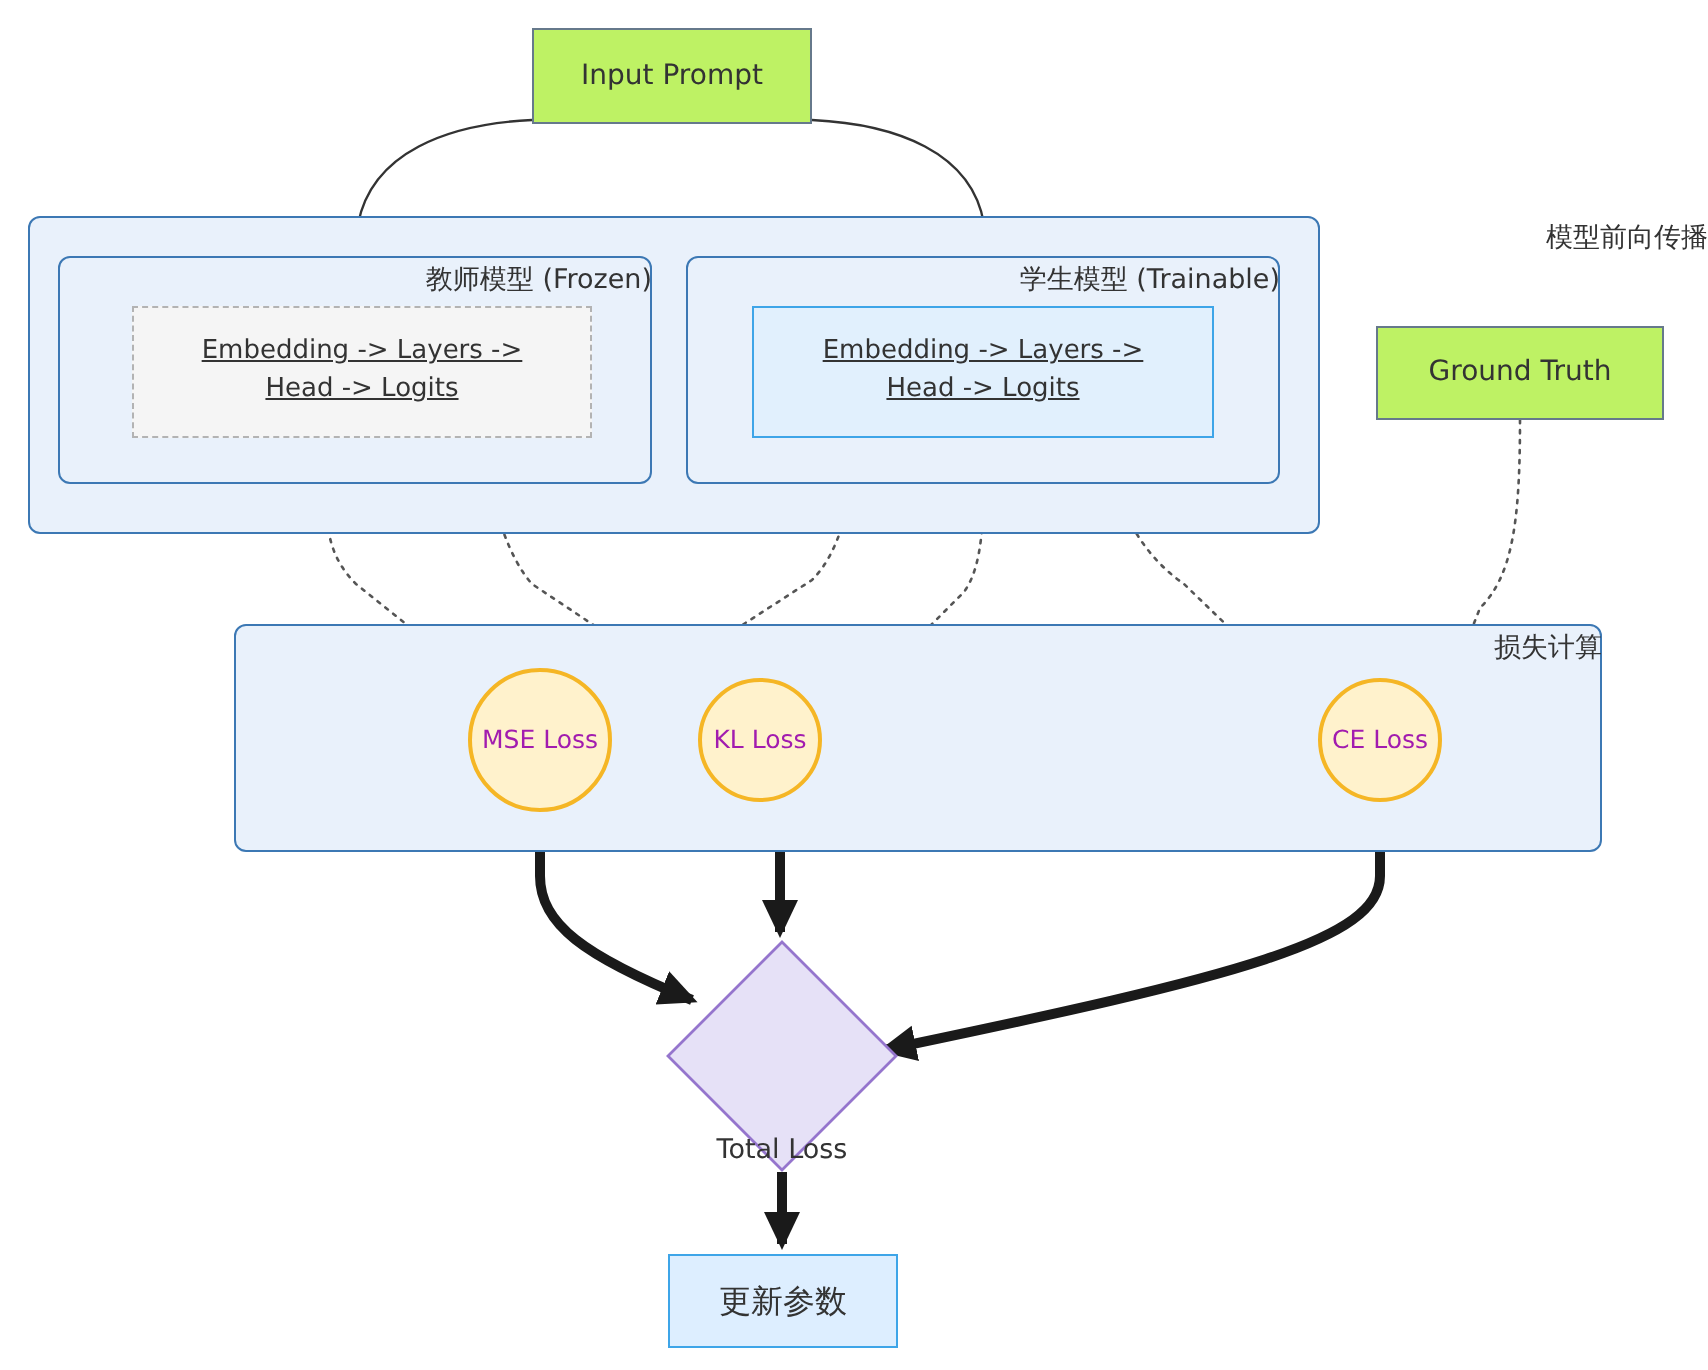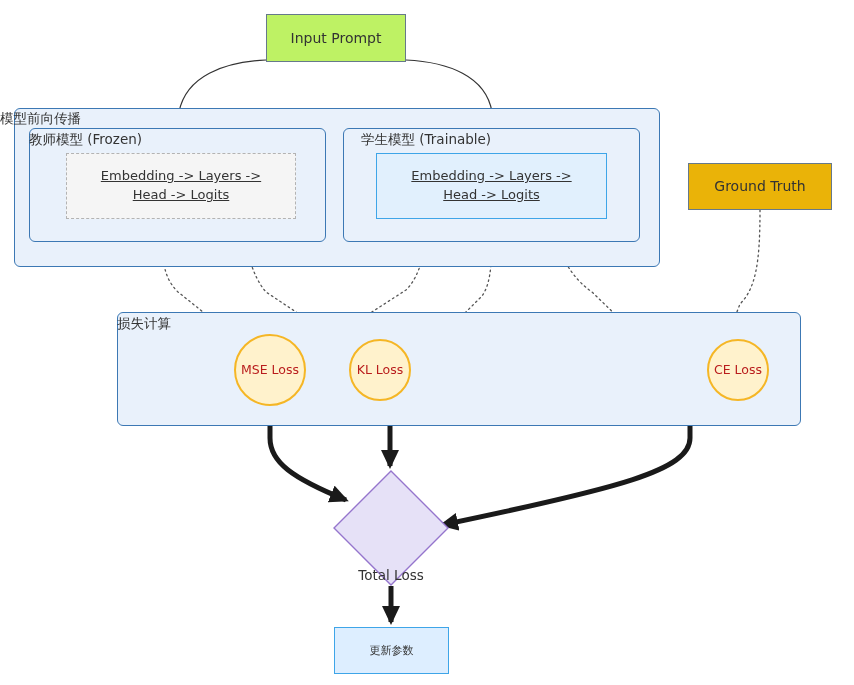--- a/index.html
+++ b/index.html
@@ -43,37 +43,37 @@
   #input-prompt {
     left: 266px; top: 14px; width: 140px; height: 48px;
     background: #bef264;
     border: 1px solid #66798b;
     font-size: 14px;
   }
 
   
   #ground-truth {
     left: 688px; top: 163px; width: 144px; height: 47px;
-    background: #eab308;
+    background: #bef264;
     border: 1px solid #66798b;
     font-size: 14px;
   }
 
   
   #forward-container {
     left: 14px; top: 108px; width: 646px; height: 159px;
     background: #e9f1fb;
     border: 1.5px solid #3c78b4;
     border-radius: 6px;
     display: block;
   }
   .container-title {
     position: absolute;
     left: 0; right: 0;
-    text-align: left;
+    text-align: right;
     color: #333333;
     font-size: 13.5px;
   }
   #forward-title { top: 110px; }
 
   
   #teacher-sub {
     left: 29px; top: 128px; width: 297px; height: 114px;
     background: #e9f1fb;
     border: 1.2px solid #3c78b4;
@@ -83,21 +83,21 @@
   #teacher-title { top: 131px; left: 29px; width: 297px; }
 
   
   #student-sub {
     left: 343px; top: 128px; width: 297px; height: 114px;
     background: #e9f1fb;
     border: 1.2px solid #3c78b4;
     border-radius: 6px;
     display: block;
   }
-  #student-title { top: 131px; left: 361px; width: 297px; }
+  #student-title { top: 131px; left: 343px; width: 297px; }
 
   
   #teacher-node {
     left: 66px; top: 153px; width: 230px; height: 66px;
     background: #f5f5f5;
     border: 1.4px dashed #b3b3b3;
     flex-direction: column;
     font-size: 13px;
   }
   
@@ -119,25 +119,25 @@
     display: block;
   }
   #loss-title { top: 315px; left: 117px; width: 684px; }
 
   
   .loss-circle {
     background: #fff2cc;
     border: 2px solid #f5b625;
     border-radius: 50%;
     font-size: 12.5px;
-    color: #b91c1c;
+    color: #a21caf;
   }
   #mse-loss { left: 234px; top: 334px; width: 72px; height: 72px; }
   #kl-loss  { left: 349px; top: 339px; width: 62px; height: 62px; }
-  #ce-loss  { left: 659px; top: 339px; width: 62px; height: 62px; margin-left: 48px; }
+  #ce-loss  { left: 659px; top: 339px; width: 62px; height: 62px; }
 
   
   #total-loss-wrap {
     left: 333px; top: 470px; width: 116px; height: 116px;
     display: flex; align-items: flex-end; justify-content: center;
   }
   #total-loss-shape {
     position: absolute;
     left: 0; top: 0;
     width: 116px; height: 116px;
@@ -147,21 +147,21 @@
     z-index: 2;
     font-size: 13.5px;
     color: #333333;
   }
 
   
   #update-params {
     left: 334px; top: 627px; width: 115px; height: 47px;
     background: #ddeeff;
     border: 1.6px solid #3ea5e8;
-    font-size: 11px;
+    font-size: 16px;
   }
 </style>
 </head>
 <body>
 
 <div id="canvas">
 
   <svg class="edges" viewBox="0 0 854 685" xmlns="http://www.w3.org/2000/svg">
     <defs>
       <marker id="arrow-solid" markerWidth="9" markerHeight="9" refX="6" refY="3.2" orient="auto" markerUnits="strokeWidth">

